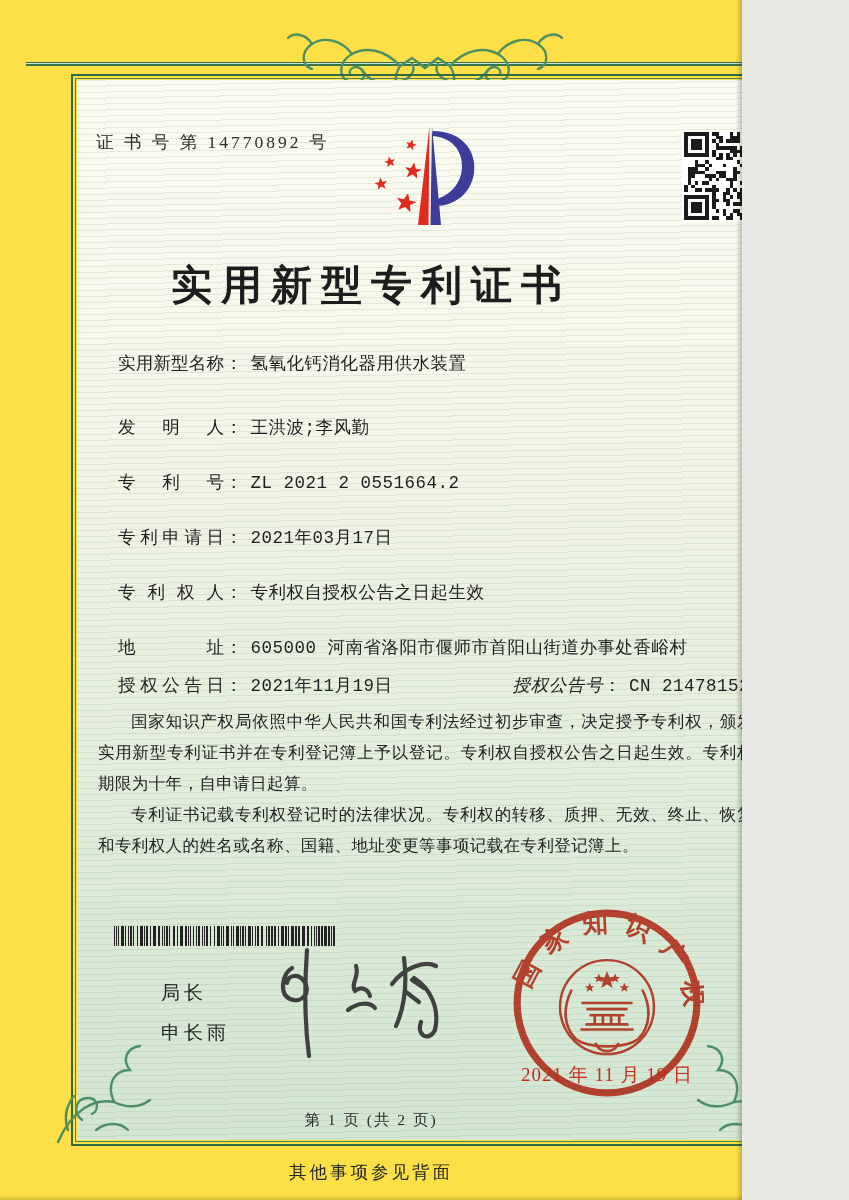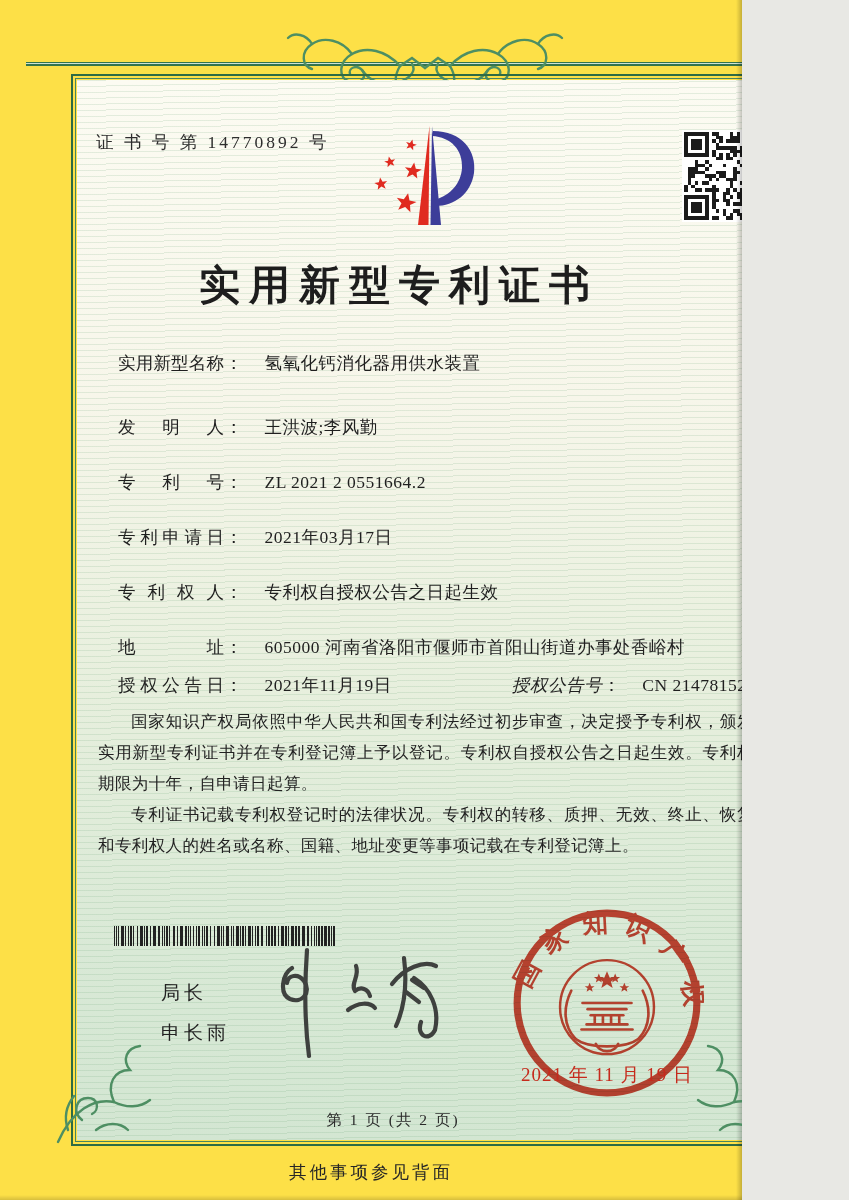--- a/index.html
+++ b/index.html
@@ -26,44 +26,44 @@
 
   .corner-flourish{position:absolute;width:112px;height:112px;z-index:3;}
   .cf-bl{left:48px;top:1038px;}
   .cf-br{left:688px;top:1038px;transform:scaleX(-1);}
 
   .cert-no{position:absolute;left:96px;top:130px;font-size:17.5px;letter-spacing:3px;color:#2d2d2d;}
   .logo{position:absolute;left:360px;top:120px;width:138px;height:114px;}
   .qr{position:absolute;left:682px;top:130px;width:88px;height:88px;background:#fff;padding:2px;}
 
   .title{position:absolute;left:0;top:258px;width:100%;text-align:center;
-         font-size:41px;font-weight:600;letter-spacing:9px;color:#1d1d1d;padding-left:28px;}
+         font-size:41px;font-weight:600;letter-spacing:9px;color:#1d1d1d;}
 
   .frow{position:absolute;left:118px;font-size:17.5px;display:flex;align-items:baseline;white-space:nowrap;color:#1f1f1f;}
   .flabel{display:inline-block;width:106px;text-align:justify;text-align-last:justify;}
   .fcolon{margin:0 2px 0 1px;}
-  .fvalue{margin-left:20px;letter-spacing:.5px;}
+  .fvalue{margin-left:6px;letter-spacing:.5px;font-family:Liberation Mono, monospace;}
   .grant2{margin-left:120px;display:flex;align-items:baseline;}
   .grant2 .flabel{width:90px;font-style:italic;}
 
   .paras{position:absolute;left:98px;top:706px;width:656px;font-size:16.5px;line-height:31px;
          color:#222;text-align:justify;letter-spacing:.4px;}
   .paras p{margin:0;text-indent:2em;}
 
   .barcode{position:absolute;left:114px;top:926px;width:224px;height:20px;}
 
   .signer{position:absolute;left:124px;top:980px;font-size:19px;letter-spacing:4px;color:#222;margin-left:37px;}
   .signer div{margin-bottom:14px;}
   .signature{position:absolute;left:244px;top:944px;width:220px;height:118px;}
 
   .seal{position:absolute;left:510px;top:906px;width:194px;height:194px;mix-blend-mode:multiply;opacity:.93;}
   .seal-date{position:absolute;left:512px;top:1062px;width:190px;text-align:center;
              color:#c62a1c;font-size:19px;letter-spacing:1px;white-space:nowrap;}
 
-  .footer-page{position:absolute;left:0;top:1110px;width:100%;text-align:center;font-size:15.5px;letter-spacing:2px;color:#2a2a2a;padding-left:22px;}
+  .footer-page{position:absolute;left:0;top:1110px;width:100%;text-align:center;font-size:15.5px;letter-spacing:2px;color:#2a2a2a;}
   .back-note{position:absolute;left:0;top:1160px;width:100%;text-align:center;font-size:17.5px;letter-spacing:3px;color:#262626;}
 
   .green-stroke{stroke:#4e8f63;fill:none;stroke-width:2.4;stroke-linecap:round;}
 </style>
 </head>
 <body>
 
 <div class="page">
 
   <div class="top-rule"></div>

